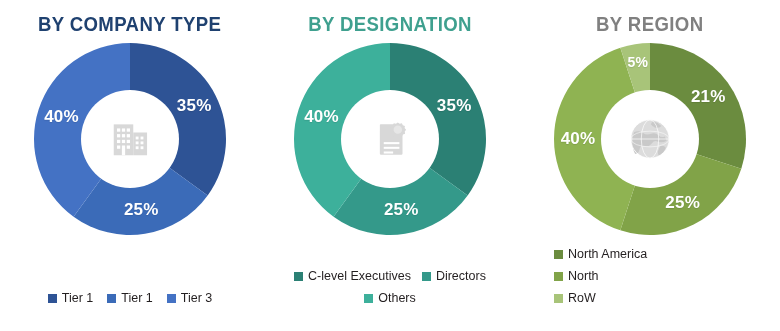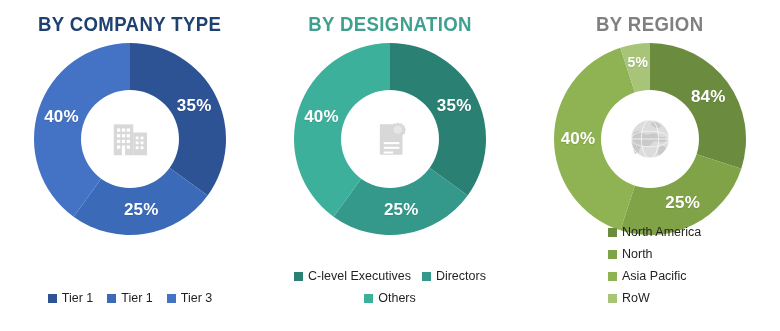--- a/index.html
+++ b/index.html
@@ -89,21 +89,21 @@
     align-items: flex-start;
     column-gap: 14px;
     row-gap: 9px;
     padding: 0 6px;
     box-sizing: border-box;
   }
   .legend.two-col {
     width: 244px;
     left: 12px;
     column-gap: 16px;
-    justify-content: center;
+    justify-content: space-between;
     padding-left: 22px;
   }
   .legend.two-col .legend-item {
     width: 50%;
     box-sizing: border-box;
   }
   .legend-item {
     display: flex;
     flex-direction: row;
     align-items: center;
@@ -262,40 +262,36 @@
           <path fill="#c9c9c9" d="M14 24 q6 -2 10 1 q4 3 9 1 q5 -2 9 2 q3 3 7 1 l2 5 q-5 3 -10 1 q-4 -2 -7 2 q-3 4 -8 3 q-5 -1 -6 4 q-1 5 -5 5 q-4 -8 -3 -16 q0 -5 2 -9 z"></path>
           <path fill="#c9c9c9" d="M36 12 q5 1 9 5 q-3 3 -7 2 q-3 -1 -5 -4 q1 -3 3 -3 z"></path>
           <path fill="#c9c9c9" d="M44 40 q4 -1 6 2 q-2 6 -8 9 q-2 -4 0 -7 q1 -3 2 -4 z"></path>
           <circle cx="32" cy="32" r="22" fill="none" stroke="#ffffff" stroke-width="1.1" opacity="0.85"></circle>
           <ellipse cx="32" cy="32" rx="10" ry="22" fill="none" stroke="#ffffff" stroke-width="1.1" opacity="0.7"></ellipse>
           <line x1="10" y1="32" x2="54" y2="32" stroke="#ffffff" stroke-width="1.1" opacity="0.7"></line>
           <ellipse cx="32" cy="32" rx="22" ry="9" fill="none" stroke="#ffffff" stroke-width="1.1" opacity="0.55"></ellipse>
         </svg>
       </div>
       <div id="labels-region">
-          <div class="slice-label" style="left: 156.249px; top: 55.6795px;">84%</div>
+          <div class="slice-label" style="left: 156.249px; top: 55.6795px;">21%</div>
           <div class="slice-label" style="left: 130.687px; top: 162.152px;">25%</div>
           <div class="slice-label" style="left: 26px; top: 98px;">40%</div>
           <div class="slice-label small" style="left: 85.7981px; top: 20.9603px;">5%</div>
         </div>
     </div>
 
     <div class="legend two-col" id="legend-region">
         <div class="legend-item">
           <span class="swatch" style="background: rgb(107, 140, 63);"></span>
           <span class="legend-label">North America</span>
         </div>
         <div class="legend-item">
           <span class="swatch" style="background: rgb(129, 163, 72);"></span>
           <span class="legend-label">North</span>
         </div>
         <div class="legend-item">
-          <span class="swatch" style="background: rgb(143, 179, 82);"></span>
-          <span class="legend-label">Asia Pacific</span>
-        </div>
-        <div class="legend-item">
           <span class="swatch" style="background: rgb(168, 196, 121);"></span>
           <span class="legend-label">RoW</span>
         </div>
       </div>
   </div>
 
 </div>
 
 </body></html>

